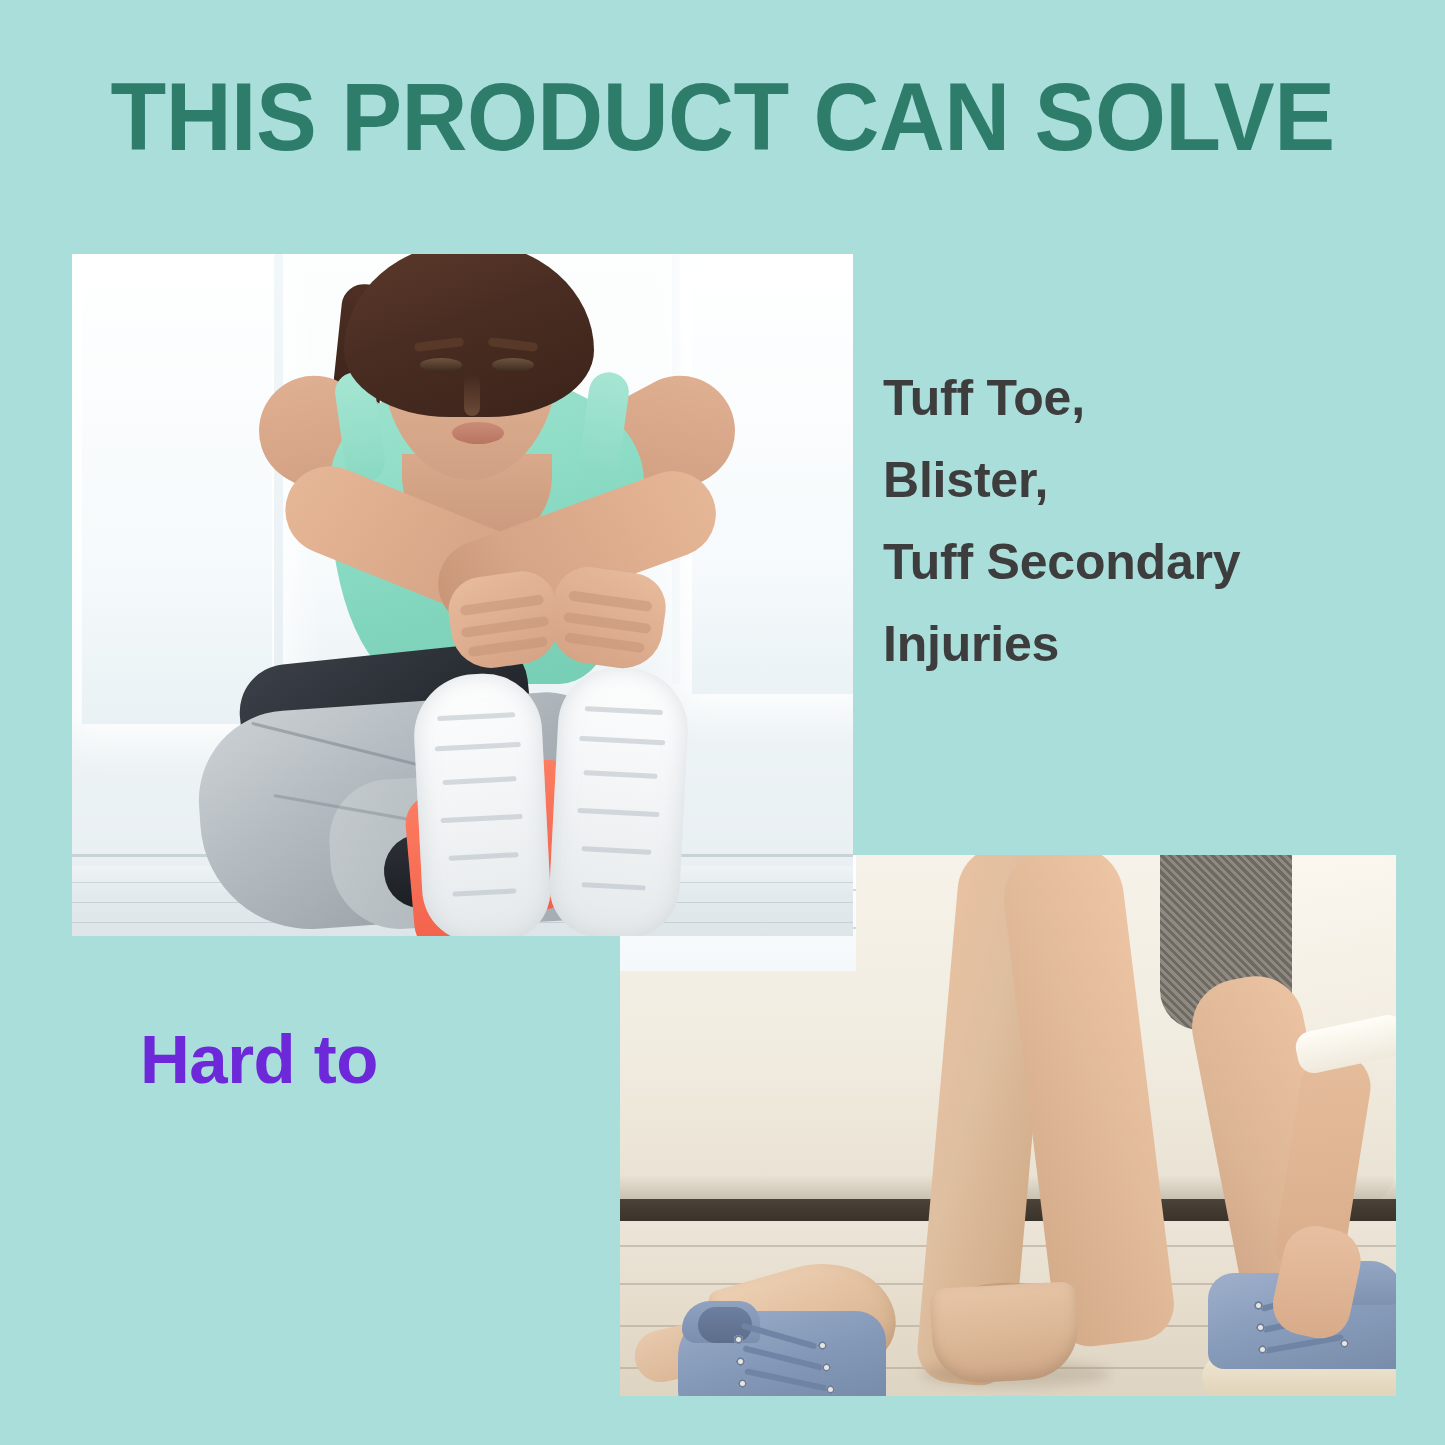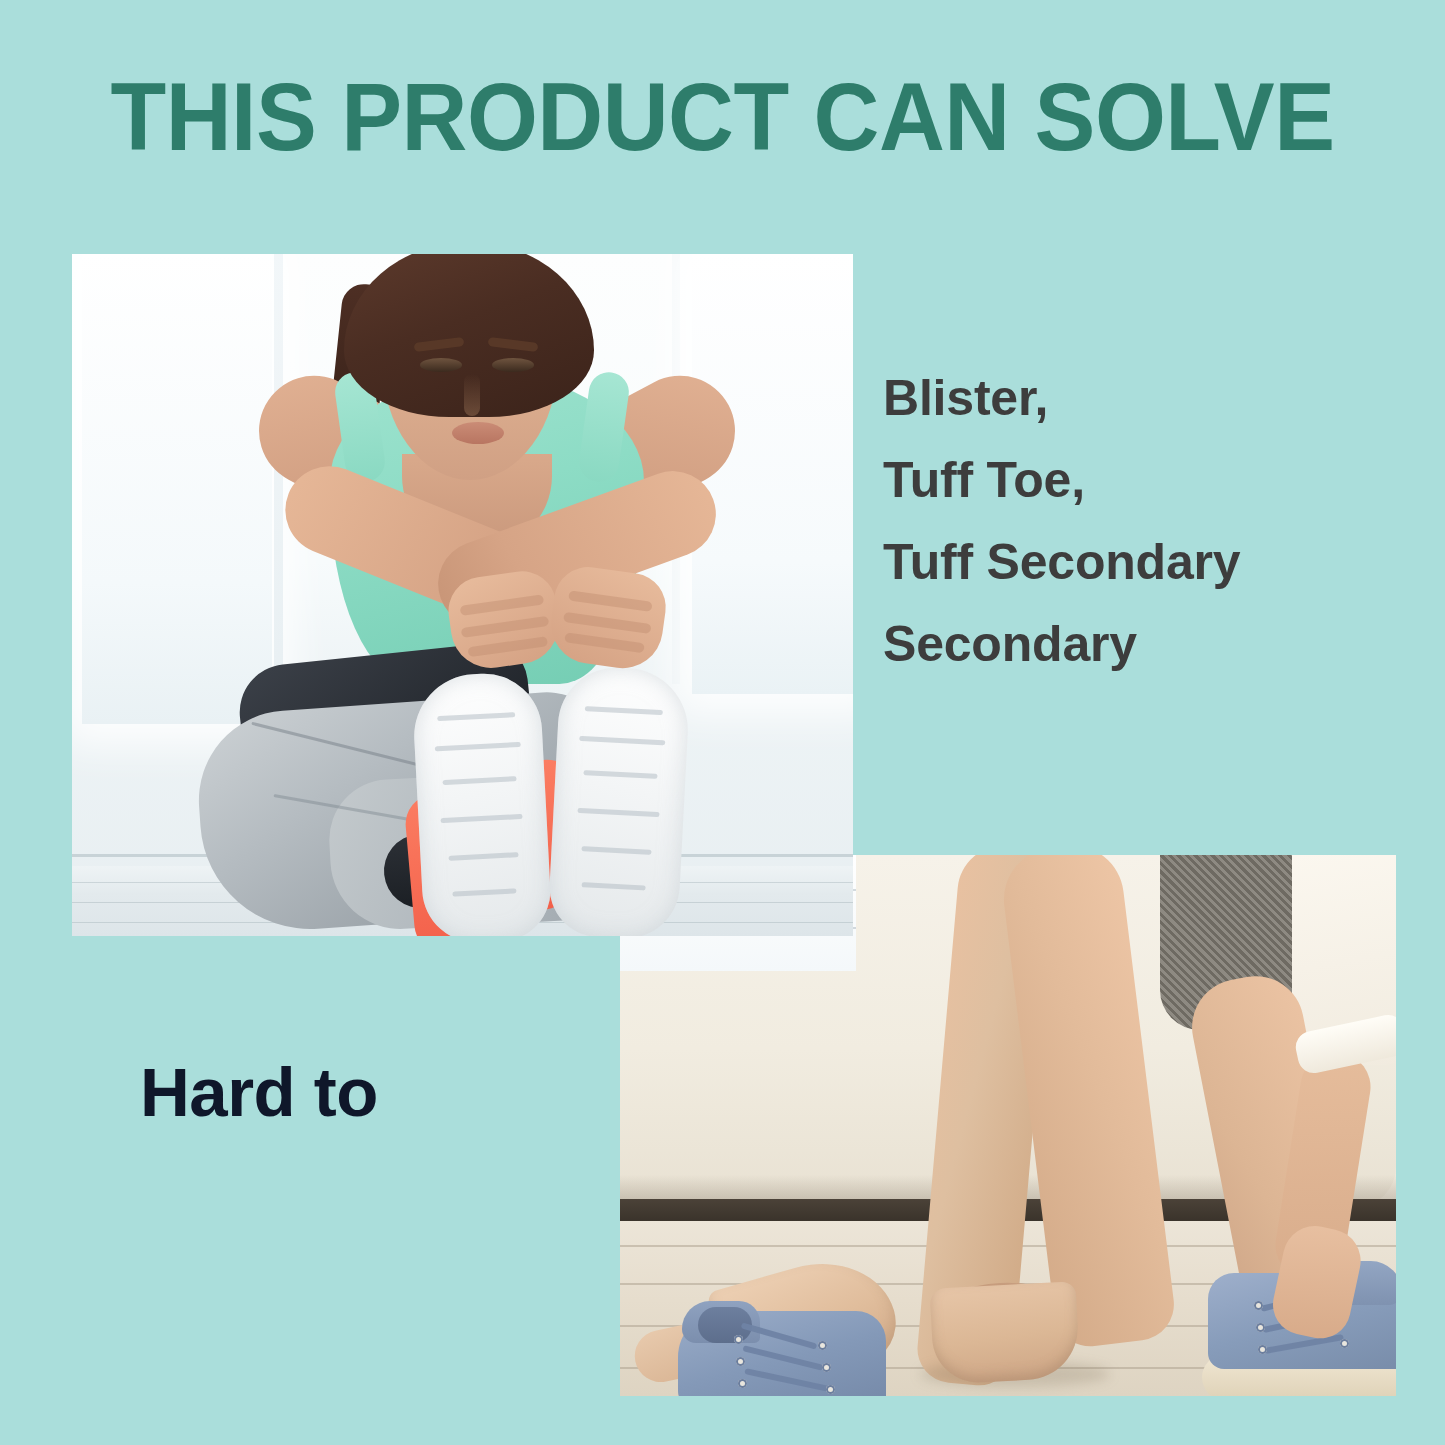--- a/index.html
+++ b/index.html
@@ -327,22 +327,22 @@
 
   
   .symptom-list{
     position:absolute;left:883px;top:357px;width:500px;
     font-weight:700;font-size:50px;line-height:82px;color:#3d3d3d;
     letter-spacing:-0.2px;
   }
   .symptom-line{display:block;white-space:nowrap;}
 
   .hardfit{
-    position:absolute;left:140px;top:1042px;width:460px;
-    font-weight:700;font-size:69px;line-height:101px;color:#0f172a;
+    position:absolute;left:140px;top:1009px;width:460px;
+    font-weight:700;font-size:69px;line-height:101px;color:#6d28d9;
     letter-spacing:-0.5px;z-index:3;
   }
   .hardfit-line{display:block;white-space:nowrap;}
 </style>
 </head>
 <body>
 
 <div id="canvas">
 
   <div class="headline">THIS PRODUCT CAN SOLVE</div>
@@ -480,23 +480,23 @@
 
     <div class="ph-layer h-pump-worn-opening"></div>
     <div class="ph-layer h-pump-worn"></div>
 
     <div class="ph-layer h-arm"></div>
     <div class="ph-layer h-cuff"></div>
     <div class="ph-layer h-hand"></div>
   </div>
 
   <div class="symptom-list">
+    <span class="symptom-line">Tuff Toe,</span>
     <span class="symptom-line">Blister,</span>
-    <span class="symptom-line">Tuff Toe,</span>
     <span class="symptom-line">Tuff Secondary</span>
-    <span class="symptom-line">Secondary</span>
+    <span class="symptom-line">Injuries</span>
   </div>
 
   <div class="hardfit">
     <span class="hardfit-line">Hard to</span>
   </div>
 
 </div>
 
 </body></html>

